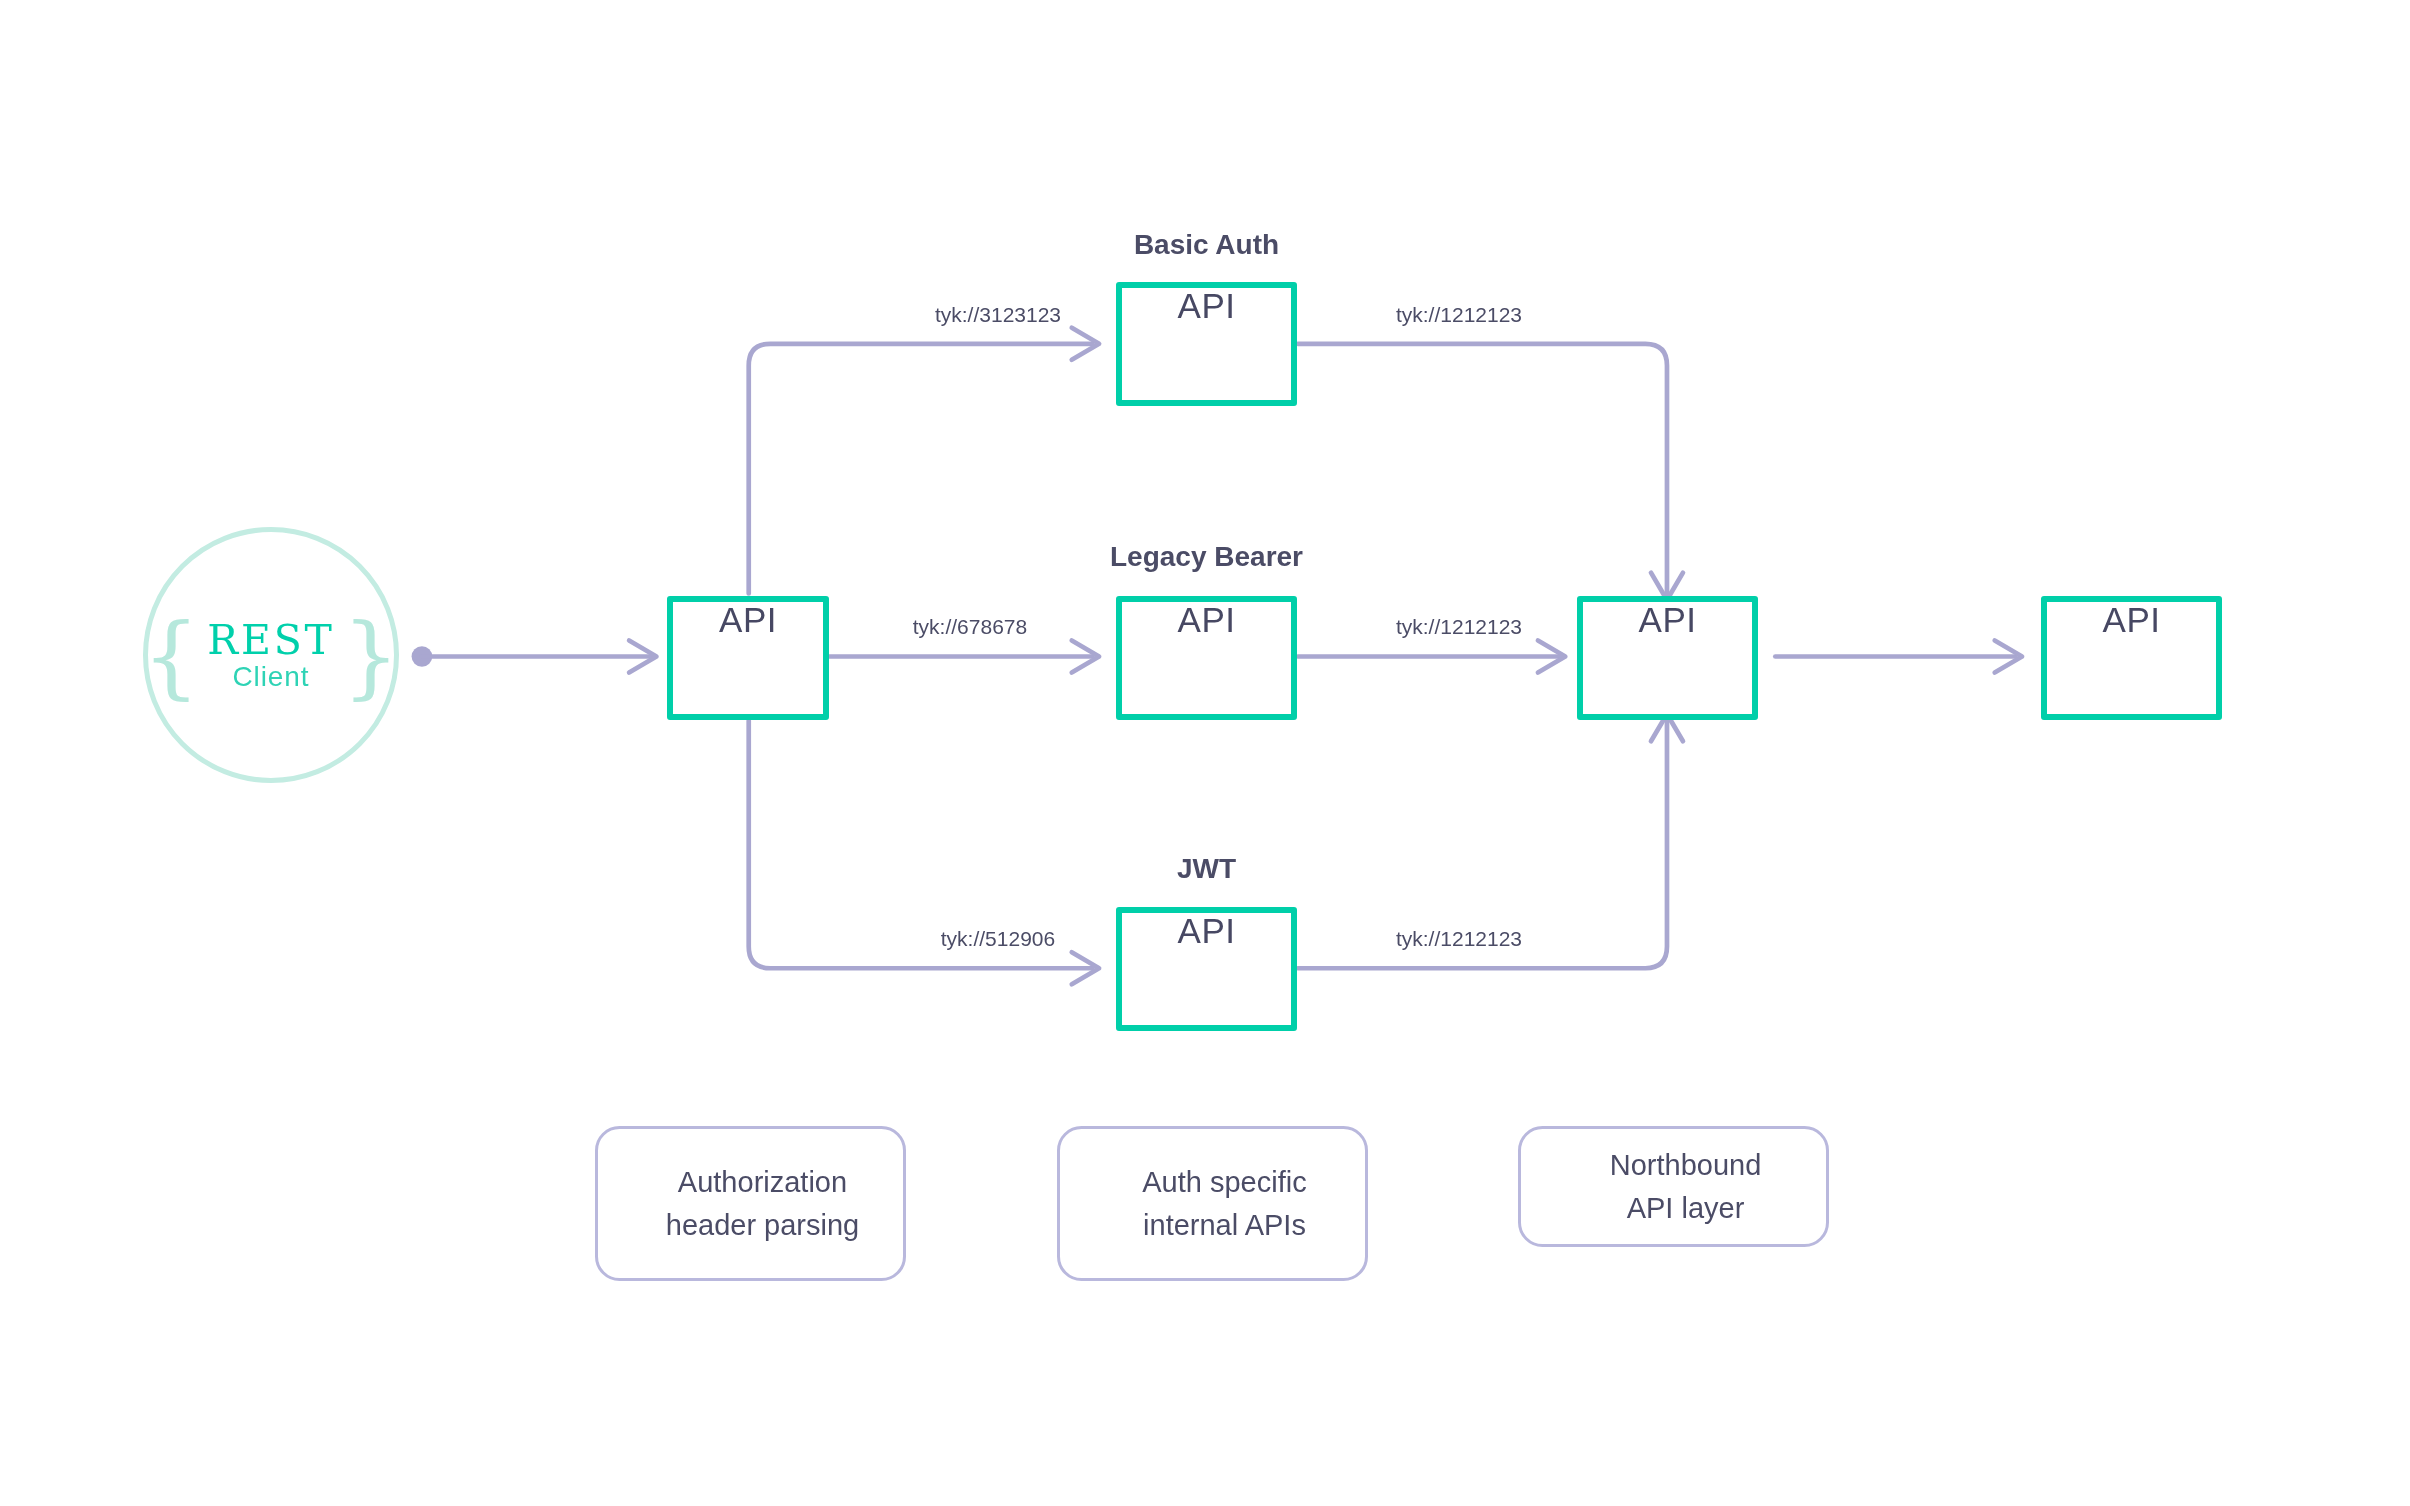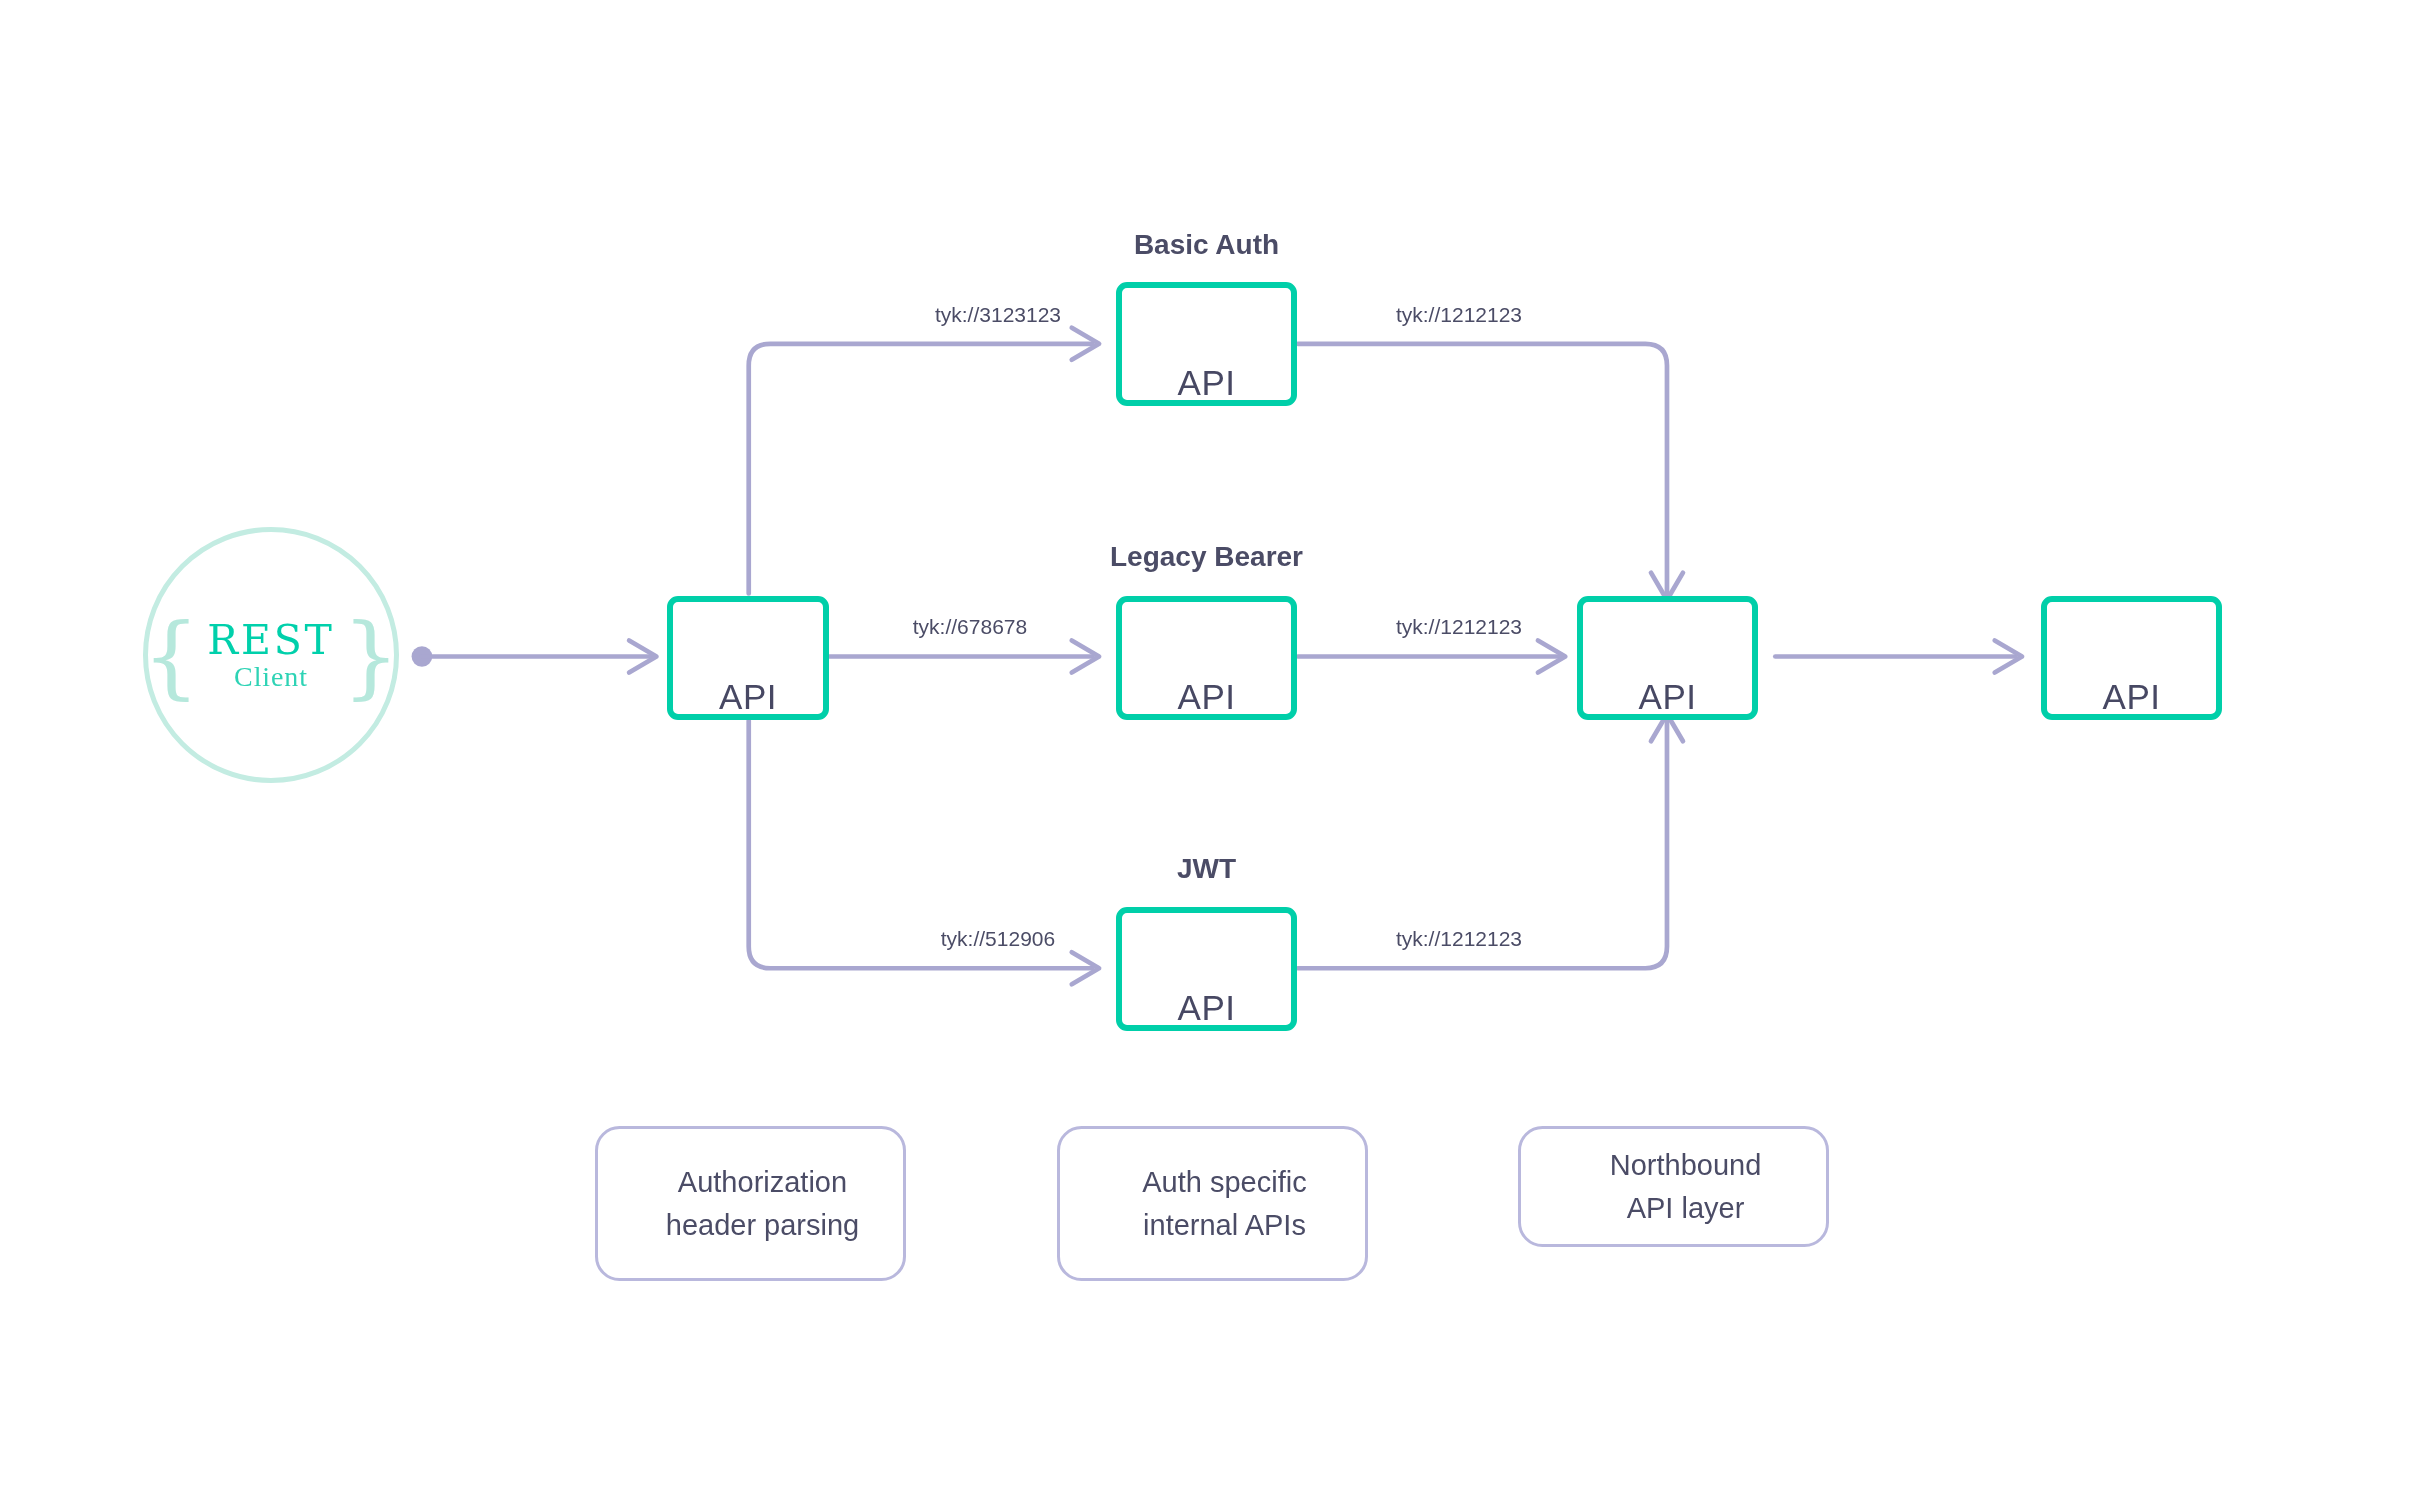--- a/index.html
+++ b/index.html
@@ -27,23 +27,23 @@
     height: 1507px;
     pointer-events: none;
   }
 
   
   .api-node {
     position: absolute;
     box-sizing: border-box;
     background: #ffffff;
     border: 6.6px solid #00CFA9;
-    border-radius: 11px;
-    display: flex;
-    align-items: flex-end;
+    border-radius: 3px;
+    display: flex;
+    align-items: flex-start;
     justify-content: center;
     z-index: 5;
   }
   .api-node .api-label {
     font-family: "Liberation Sans", sans-serif;
     font-size: 35px;
     font-weight: 400;
     color: #474863;
     letter-spacing: 0.5px;
     line-height: 1;
@@ -106,21 +106,21 @@
     line-height: 1.05;
   }
   .rc-rest {
     font-family: "DejaVu Serif", serif;
     font-size: 41px;
     letter-spacing: 2.8px;
     color: #00d0ab;
     font-weight: 400;
   }
   .rc-client {
-    font-family: Liberation Serif, serif;
+    font-family: Liberation Sans, sans-serif;
     font-size: 28px;
     letter-spacing: 0.9px;
     color: #2ed3b5;
     font-weight: 400;
     text-align: right;
   }
 
   
   .caption-box {
     position: absolute;

